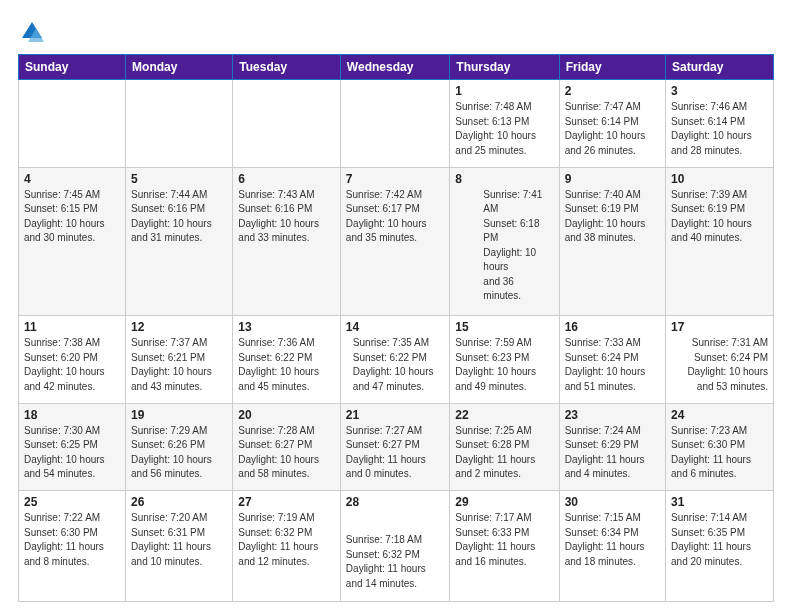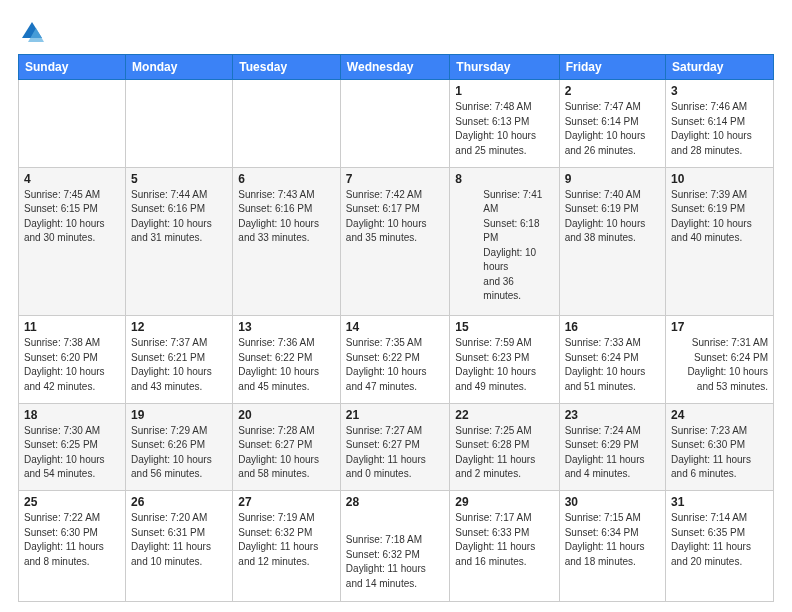--- a/index.html
+++ b/index.html
@@ -60,21 +60,21 @@
       font-size: 13px;
       color: #555;
     }
     .calendar {
       width: 100%;
       border-collapse: collapse;
       flex: 1;
       font-size: 10.5px;
     }
     .calendar thead th {
-      background: #3b82f6;
+      background: #4c1d95;
       color: #fff;
       text-align: left;
       padding: 5px 6px;
       font-size: 12px;
       font-weight: bold;
       border: 1px solid #1a73c1;
     }
     .calendar tbody td {
       border: 1px solid #ccc;
       vertical-align: top;
@@ -232,21 +232,21 @@
           </td>
           <td>
             <span class="day-number">13</span>
             <div class="day-info" style="white-space: pre-line;">Sunrise: 7:36 AM
 Sunset: 6:22 PM
 Daylight: 10 hours
 and 45 minutes.</div>
           </td>
           <td>
             <span class="day-number">14</span>
-            <div class="day-info" style="white-space: pre-line;">Sunrise: 7:35 AM
+            <div class="day-info" style="white-space: pre-line; margin-left: 7px;">Sunrise: 7:35 AM
 Sunset: 6:22 PM
 Daylight: 10 hours
 and 47 minutes.</div>
           </td>
           <td>
             <span class="day-number">15</span>
             <div class="day-info" style="white-space: pre-line;">Sunrise: 7:59 AM
 Sunset: 6:23 PM
 Daylight: 10 hours
 and 49 minutes.</div>

